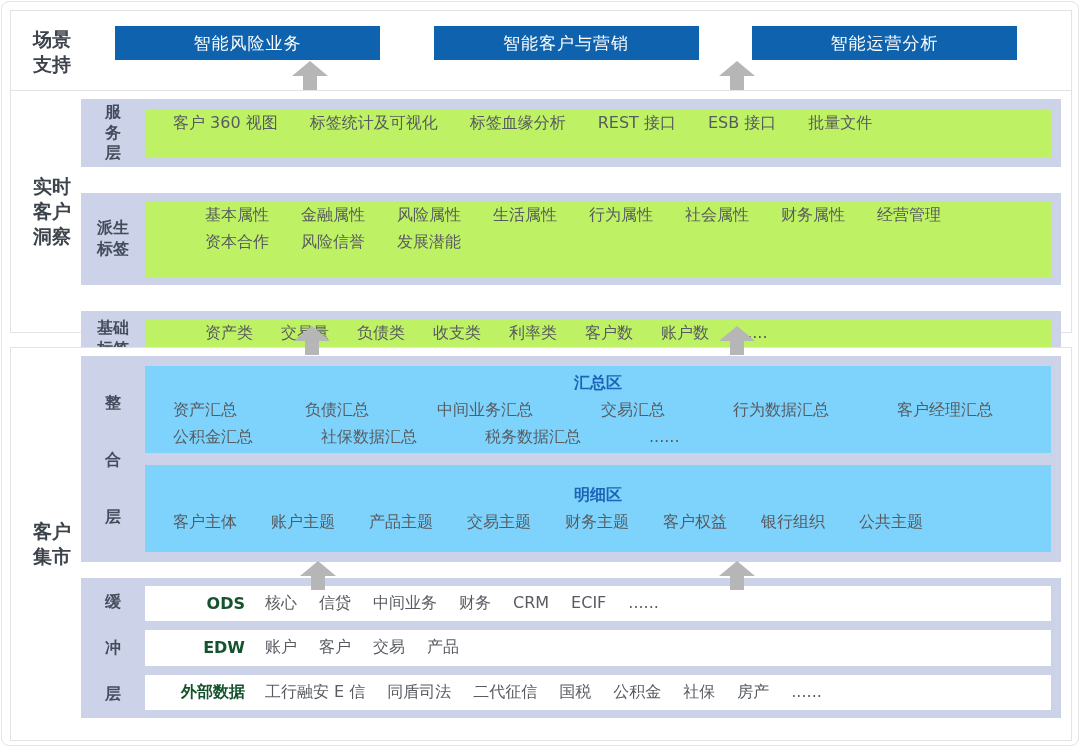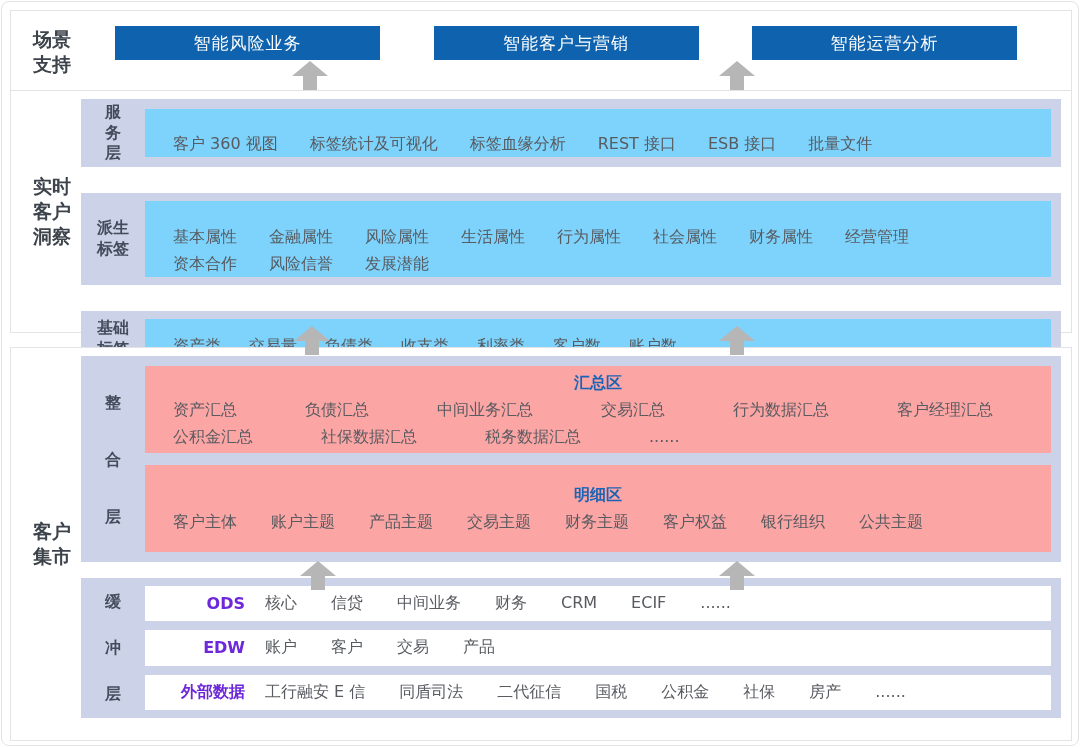--- a/index.html
+++ b/index.html
@@ -28,52 +28,52 @@
   .bands { position:absolute; left:70px; top:8px; right:10px;
     display:flex; flex-direction:column; gap:26px; }
   .band { background:#ccd3e9; display:flex; align-items:stretch; }
   .vlabel { width:64px; display:flex; align-items:center; justify-content:center;
     font-size:16px; font-weight:bold; color:#434c5b; text-align:center; line-height:1.3; }
   .vlabel span { display:inline-block; word-break:break-all; }
   .wrap1 { width:1.2em; }
   .wrap2 { width:2.3em; }
   .lh57 { line-height:57px; }
   .lh46 { line-height:46px; }
-  .whitebox { flex:1; background:#7dd3fc; margin:10px 10px 10px 0;
-    display:flex; flex-direction:column; justify-content:flex-end; }
+  .whitebox { flex:1; background:#bef264; margin:10px 10px 10px 0;
+    display:flex; flex-direction:column; justify-content:flex-start; }
   .row { display:flex; align-items:center; padding-left:28px;
     font-size:16px; color:#585b60; line-height:27px; white-space:nowrap; }
   .gap32 { gap:32px; } .gap28 { gap:28px; } .gap52 { gap:68px; }
   .gap34 { gap:34px; }
 
   
   .insight { top:88px; height:243px; }
   .band-service { height:68px; }
   .band-derived { height:92px; }
   .band-basic   { height:56px; }
-  .band-derived .whitebox, .band-basic .whitebox { margin:8px 10px 8px 0; }
+  .band-derived .whitebox, .band-basic .whitebox { margin:8px 10px 8px 0;padding-left:32px; }
 
   
   .mart { top:345px; height:394px; }
   .mart-inner { position:absolute; left:70px; top:8px; right:10px; }
   .band-integration { height:206px; }
   .zone-col { flex:1; margin:10px 10px 10px 0; display:flex;
     flex-direction:column; gap:12px; }
-  .zone { background:#fca5a5; height:112px; display:flex; flex-direction:column;
+  .zone { background:#7dd3fc; height:112px; display:flex; flex-direction:column;
     justify-content:center; padding:2px 0; }
   .zone-title { text-align:center; font-size:16px; font-weight:bold;
     color:#1b64b5; line-height:26px; }
   .band-buffer { height:140px; margin-top:16px; }
   .buffer-col { flex:1; margin:8px 10px 8px 0; display:flex;
     flex-direction:column; gap:9px; }
   .buffer-row { background:#fff; flex:1; display:flex; align-items:center;
     font-size:16px; white-space:nowrap; }
   .buffer-prefix { width:100px; text-align:right; font-weight:bold;
-    color:#6d28d9; margin-right:20px; flex:none; }
-  .buffer-items { display:flex; gap:34px; color:#585b60; }
+    color:#14532d; margin-right:20px; flex:none; }
+  .buffer-items { display:flex; gap:22px; color:#585b60; }
 
   
   .arrow { position:absolute; width:36px; z-index:6; }
   .arrow .head { width:0; height:0; margin:0 auto;
     border-left:18px solid transparent; border-right:18px solid transparent;
     border-bottom:15px solid #b6b6b6; }
   .arrow .stem { width:14px; height:14px; background:#b6b6b6; margin:0 auto; }
   .a1 { left:290px; top:59px; }  .a2 { left:717px; top:59px; }
   .b1 { left:292px; top:324px; } .b2 { left:717px; top:324px; }
   .c1 { left:298px; top:559px; } .c2 { left:717px; top:559px; }

